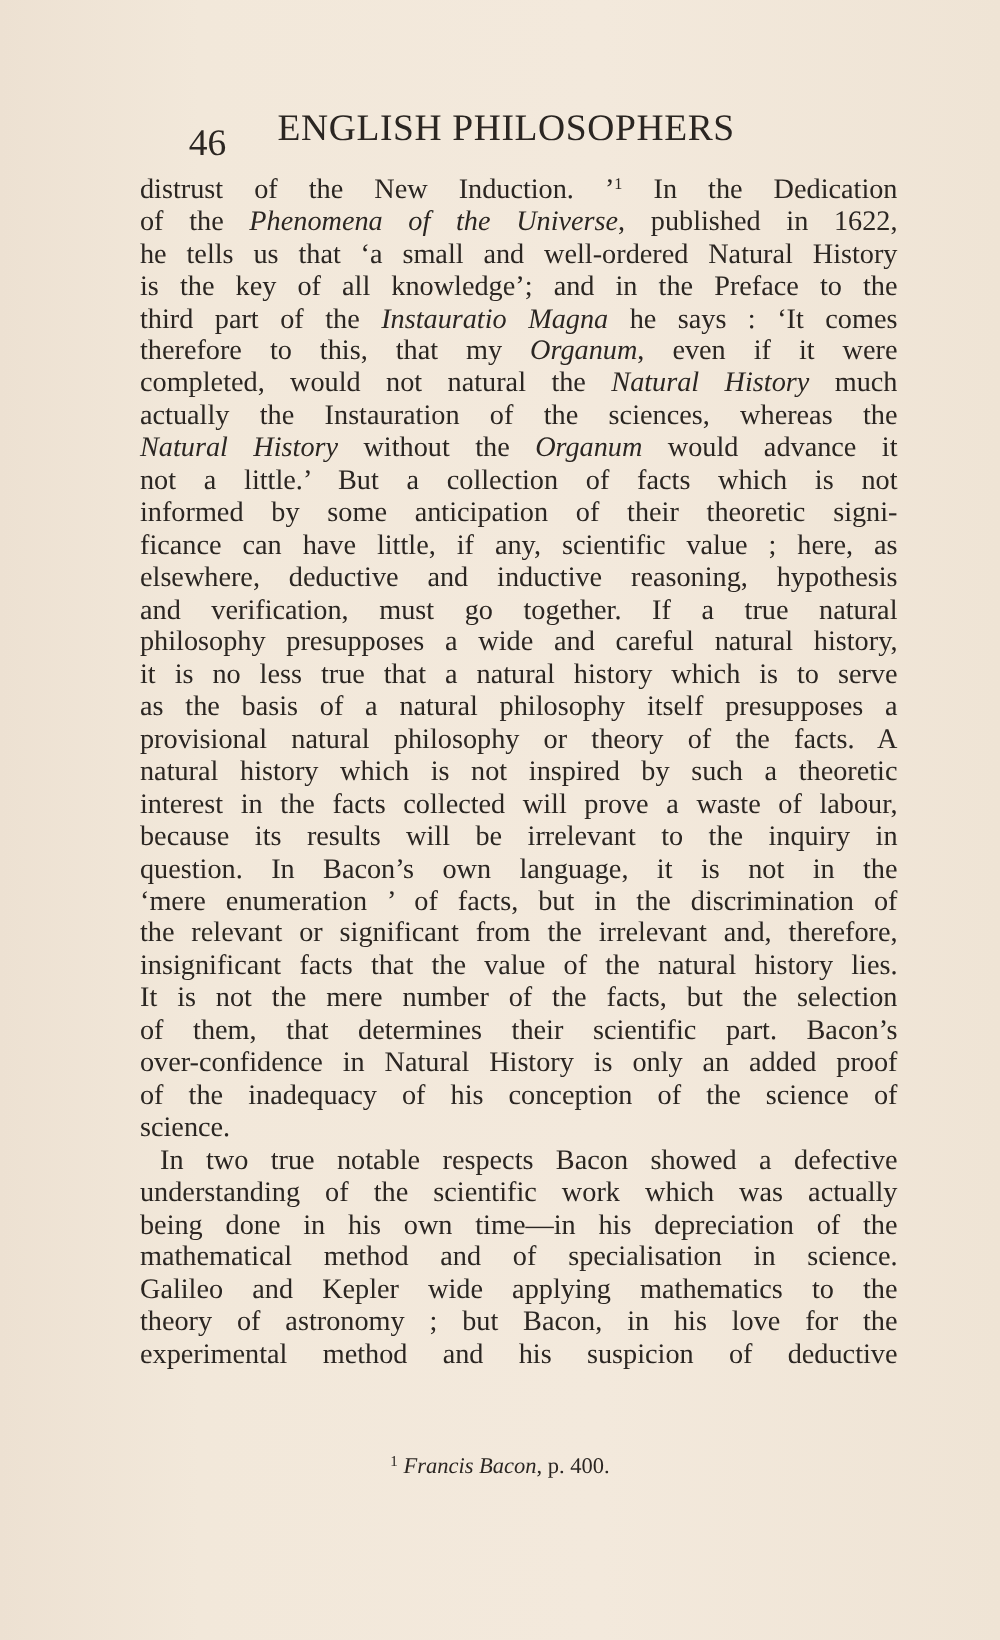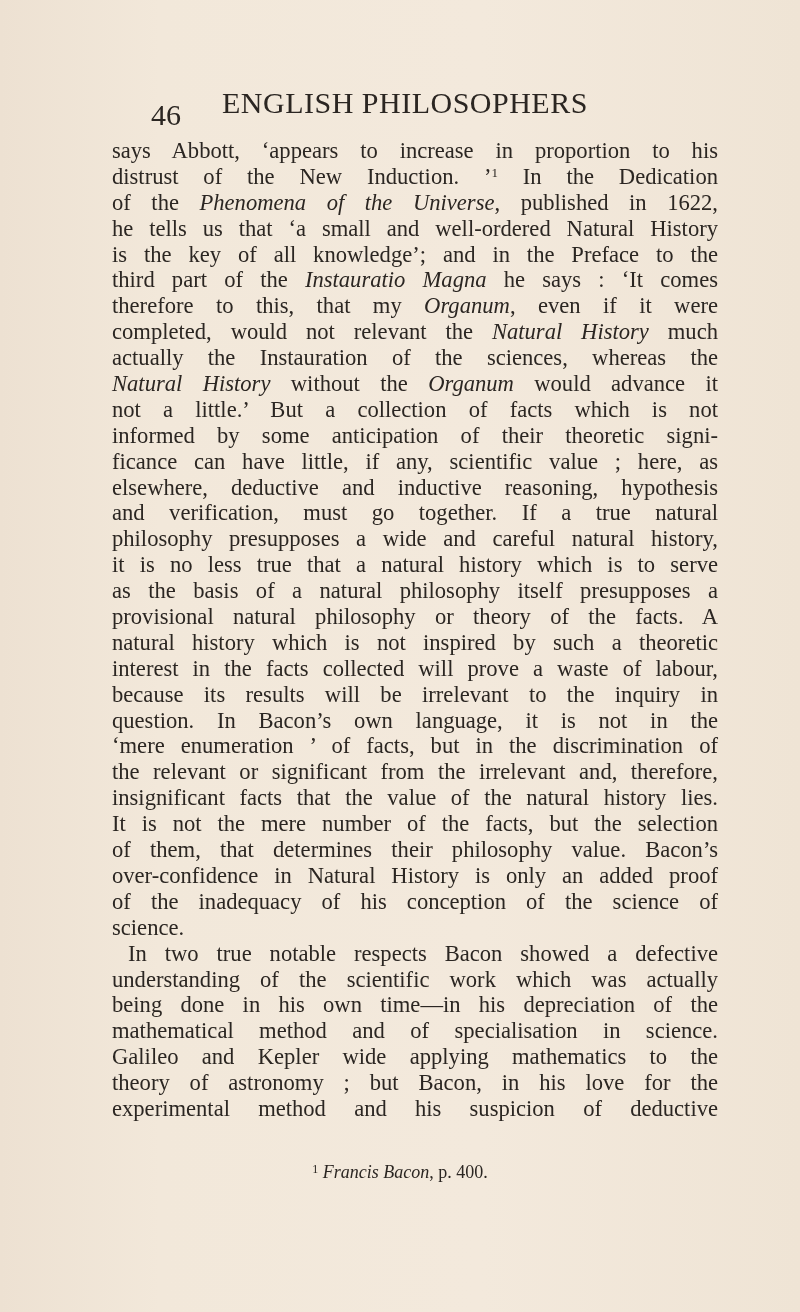--- a/index.html
+++ b/index.html
@@ -90,48 +90,47 @@
 <body>
 
 <div class="page">
 
   <div class="header">
     <span class="page-number">46</span>
     <span class="running-head">ENGLISH PHILOSOPHERS</span>
   </div>
 
   <div class="body-text">
-    <div class="line"><span>says Abbott, ‘appears to increase in proportion to his</span></div>
     <div class="line"><span>distrust of the New Induction. ’</span><sup>1</sup><span> In the Dedication</span></div>
     <div class="line"><span>of the </span><i>Phenomena of the Universe</i><span>, published in 1622,</span></div>
     <div class="line"><span>he tells us that ‘a small and well-ordered Natural History</span></div>
     <div class="line"><span>is the key of all knowledge’; and in the Preface to the</span></div>
     <div class="line"><span>third part of the </span><i>Instauratio Magna</i><span> he says : ‘It comes</span></div>
     <div class="line"><span>therefore to this, that my </span><i>Organum</i><span>, even if it were</span></div>
-    <div class="line"><span>completed, would not relevant the </span><i>Natural History</i><span> much</span></div>
+    <div class="line"><span>completed, would not natural the </span><i>Natural History</i><span> much</span></div>
     <div class="line"><span>actually the Instauration of the sciences, whereas the</span></div>
     <div class="line"><i>Natural History</i><span> without the </span><i>Organum</i><span> would advance it</span></div>
     <div class="line"><span>not a little.’ But a collection of facts which is not</span></div>
     <div class="line"><span>informed by some anticipation of their theoretic signi-</span></div>
     <div class="line"><span>ficance can have little, if any, scientific value ; here, as</span></div>
     <div class="line"><span>elsewhere, deductive and inductive reasoning, hypothesis</span></div>
     <div class="line"><span>and verification, must go together. If a true natural</span></div>
     <div class="line"><span>philosophy presupposes a wide and careful natural history,</span></div>
     <div class="line"><span>it is no less true that a natural history which is to serve</span></div>
     <div class="line"><span>as the basis of a natural philosophy itself presupposes a</span></div>
     <div class="line"><span>provisional natural philosophy or theory of the facts. A</span></div>
     <div class="line"><span>natural history which is not inspired by such a theoretic</span></div>
     <div class="line"><span>interest in the facts collected will prove a waste of labour,</span></div>
     <div class="line"><span>because its results will be irrelevant to the inquiry in</span></div>
     <div class="line"><span>question. In Bacon’s own language, it is not in the</span></div>
     <div class="line"><span>‘mere enumeration ’ of facts, but in the discrimination of</span></div>
     <div class="line"><span>the relevant or significant from the irrelevant and, therefore,</span></div>
     <div class="line"><span>insignificant facts that the value of the natural history lies.</span></div>
     <div class="line"><span>It is not the mere number of the facts, but the selection</span></div>
-    <div class="line"><span>of them, that determines their philosophy value. Bacon’s</span></div>
+    <div class="line"><span>of them, that determines their scientific part. Bacon’s</span></div>
     <div class="line"><span>over-confidence in Natural History is only an added proof</span></div>
     <div class="line"><span>of the inadequacy of his conception of the science of</span></div>
     <div class="line last"><span>science.</span></div>
     <div class="line indent"><span>In two true notable respects Bacon showed a defective</span></div>
     <div class="line"><span>understanding of the scientific work which was actually</span></div>
     <div class="line"><span>being done in his own time—in his depreciation of the</span></div>
     <div class="line"><span>mathematical method and of specialisation in science.</span></div>
     <div class="line"><span>Galileo and Kepler wide applying mathematics to the</span></div>
     <div class="line"><span>theory of astronomy ; but Bacon, in his love for the</span></div>
     <div class="line"><span>experimental method and his suspicion of deductive</span></div>

